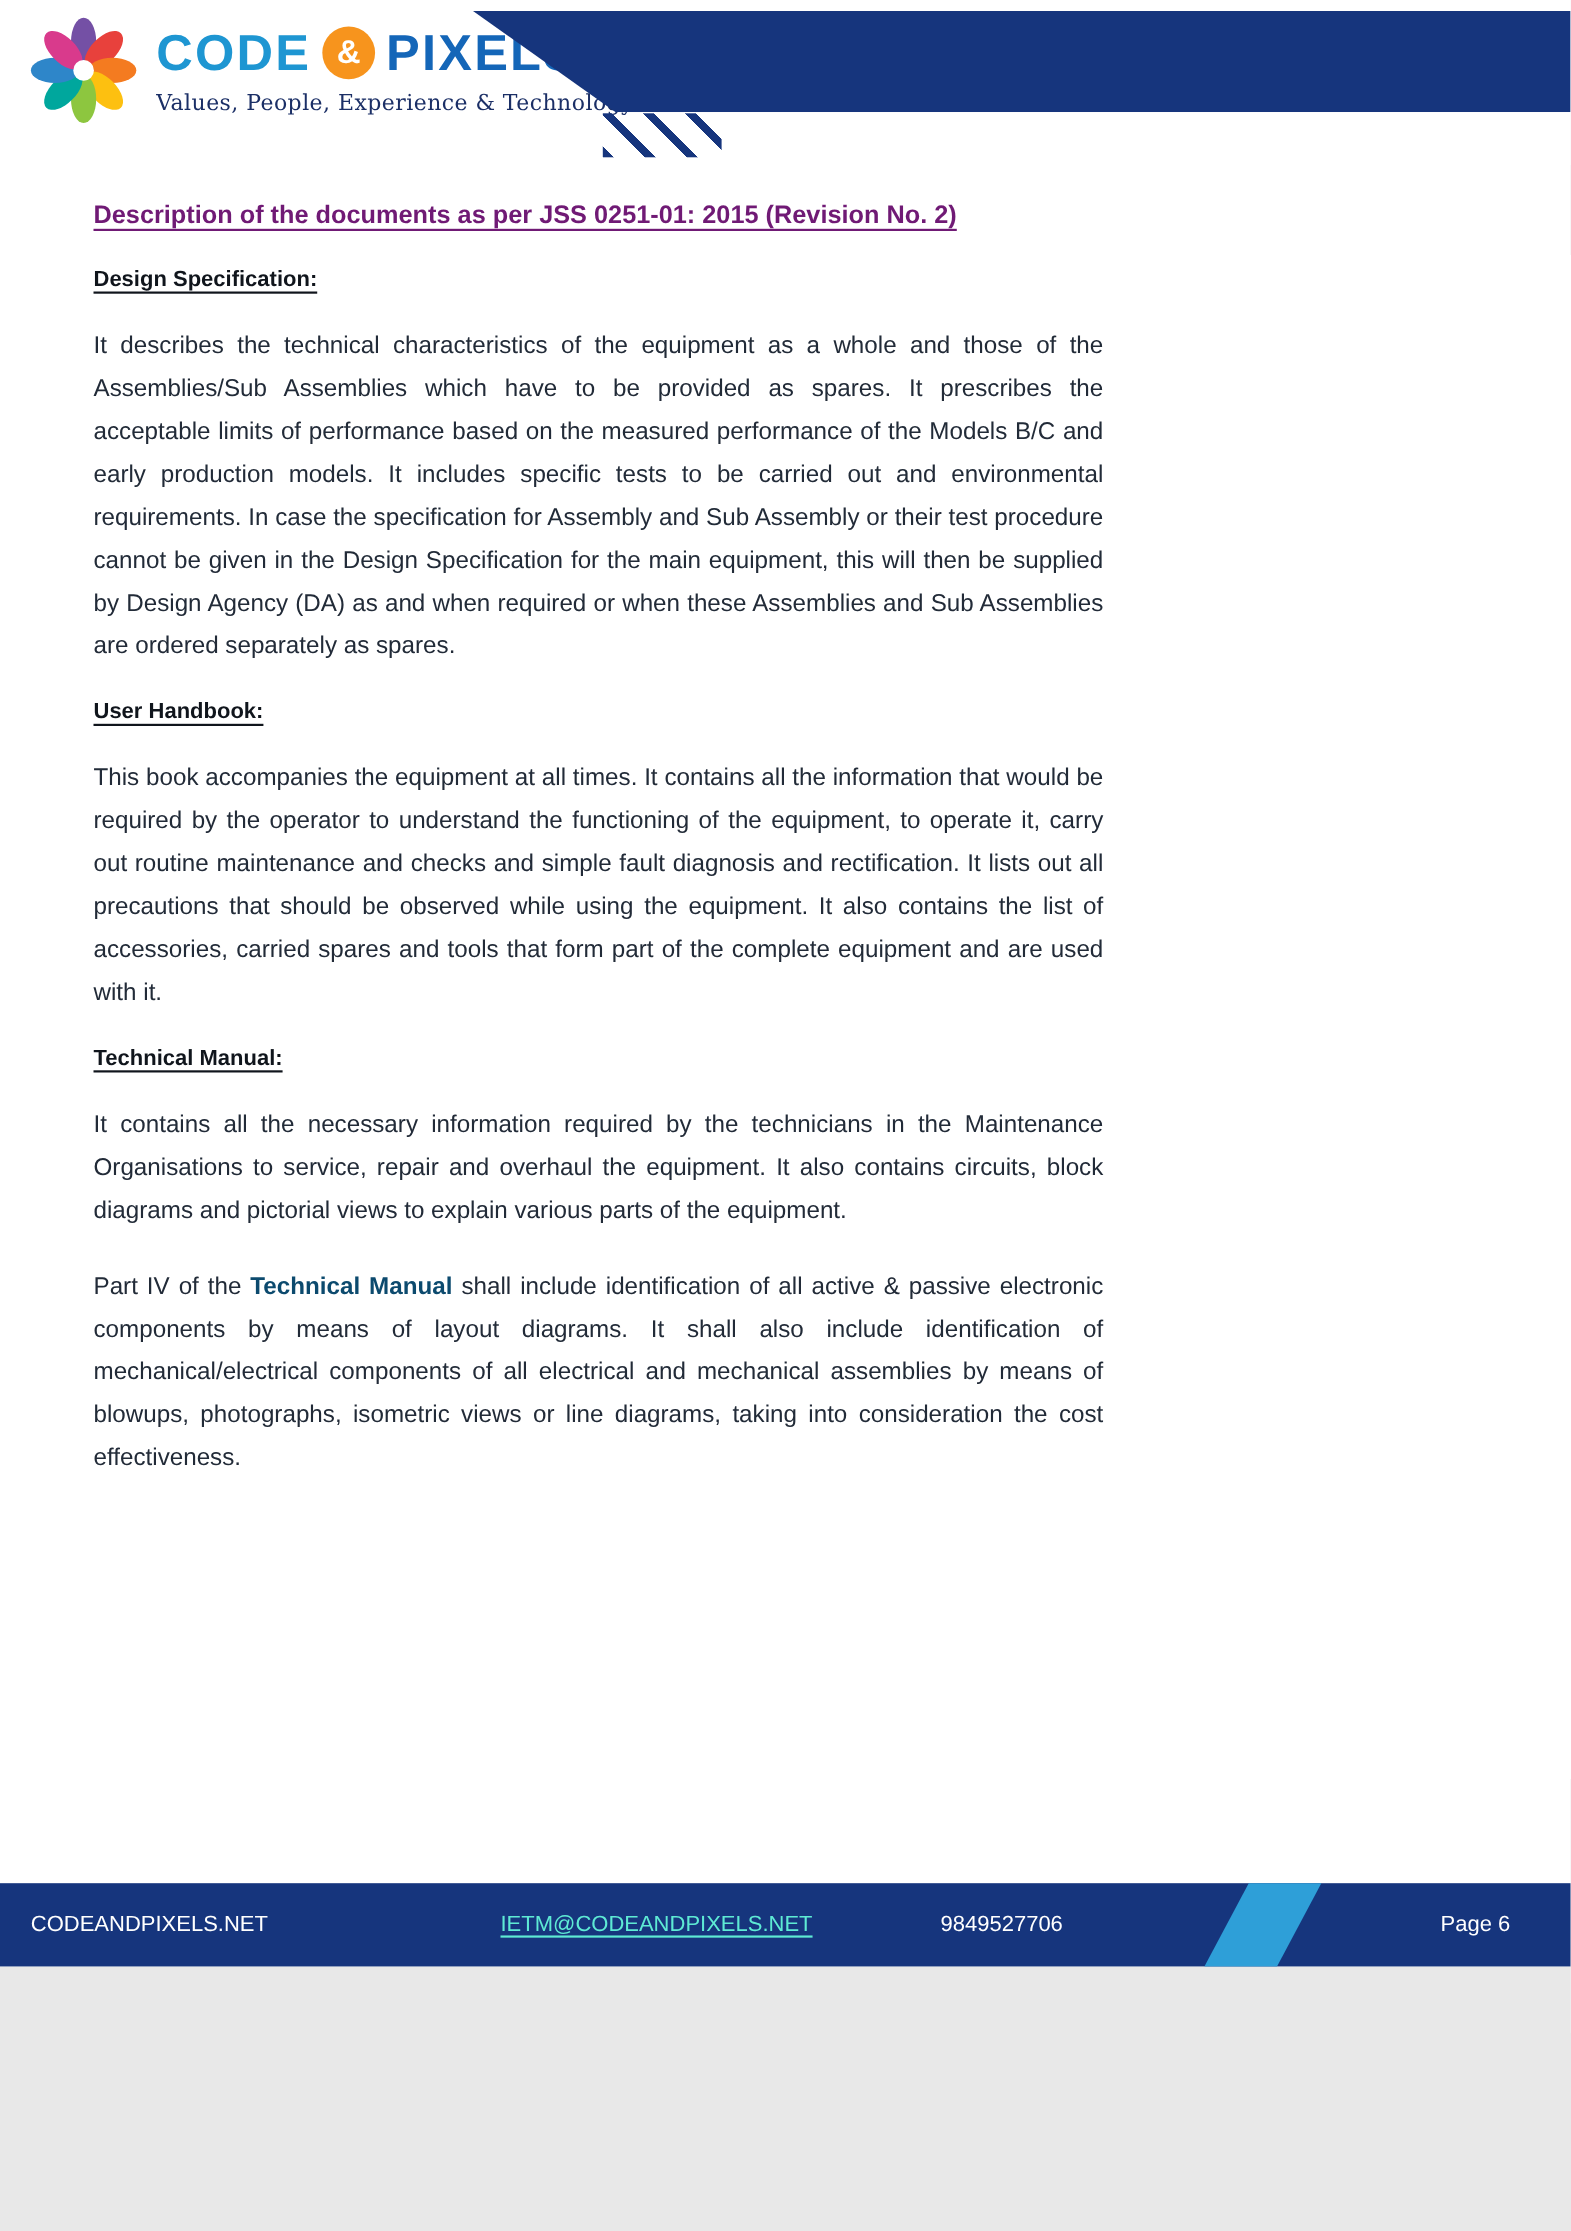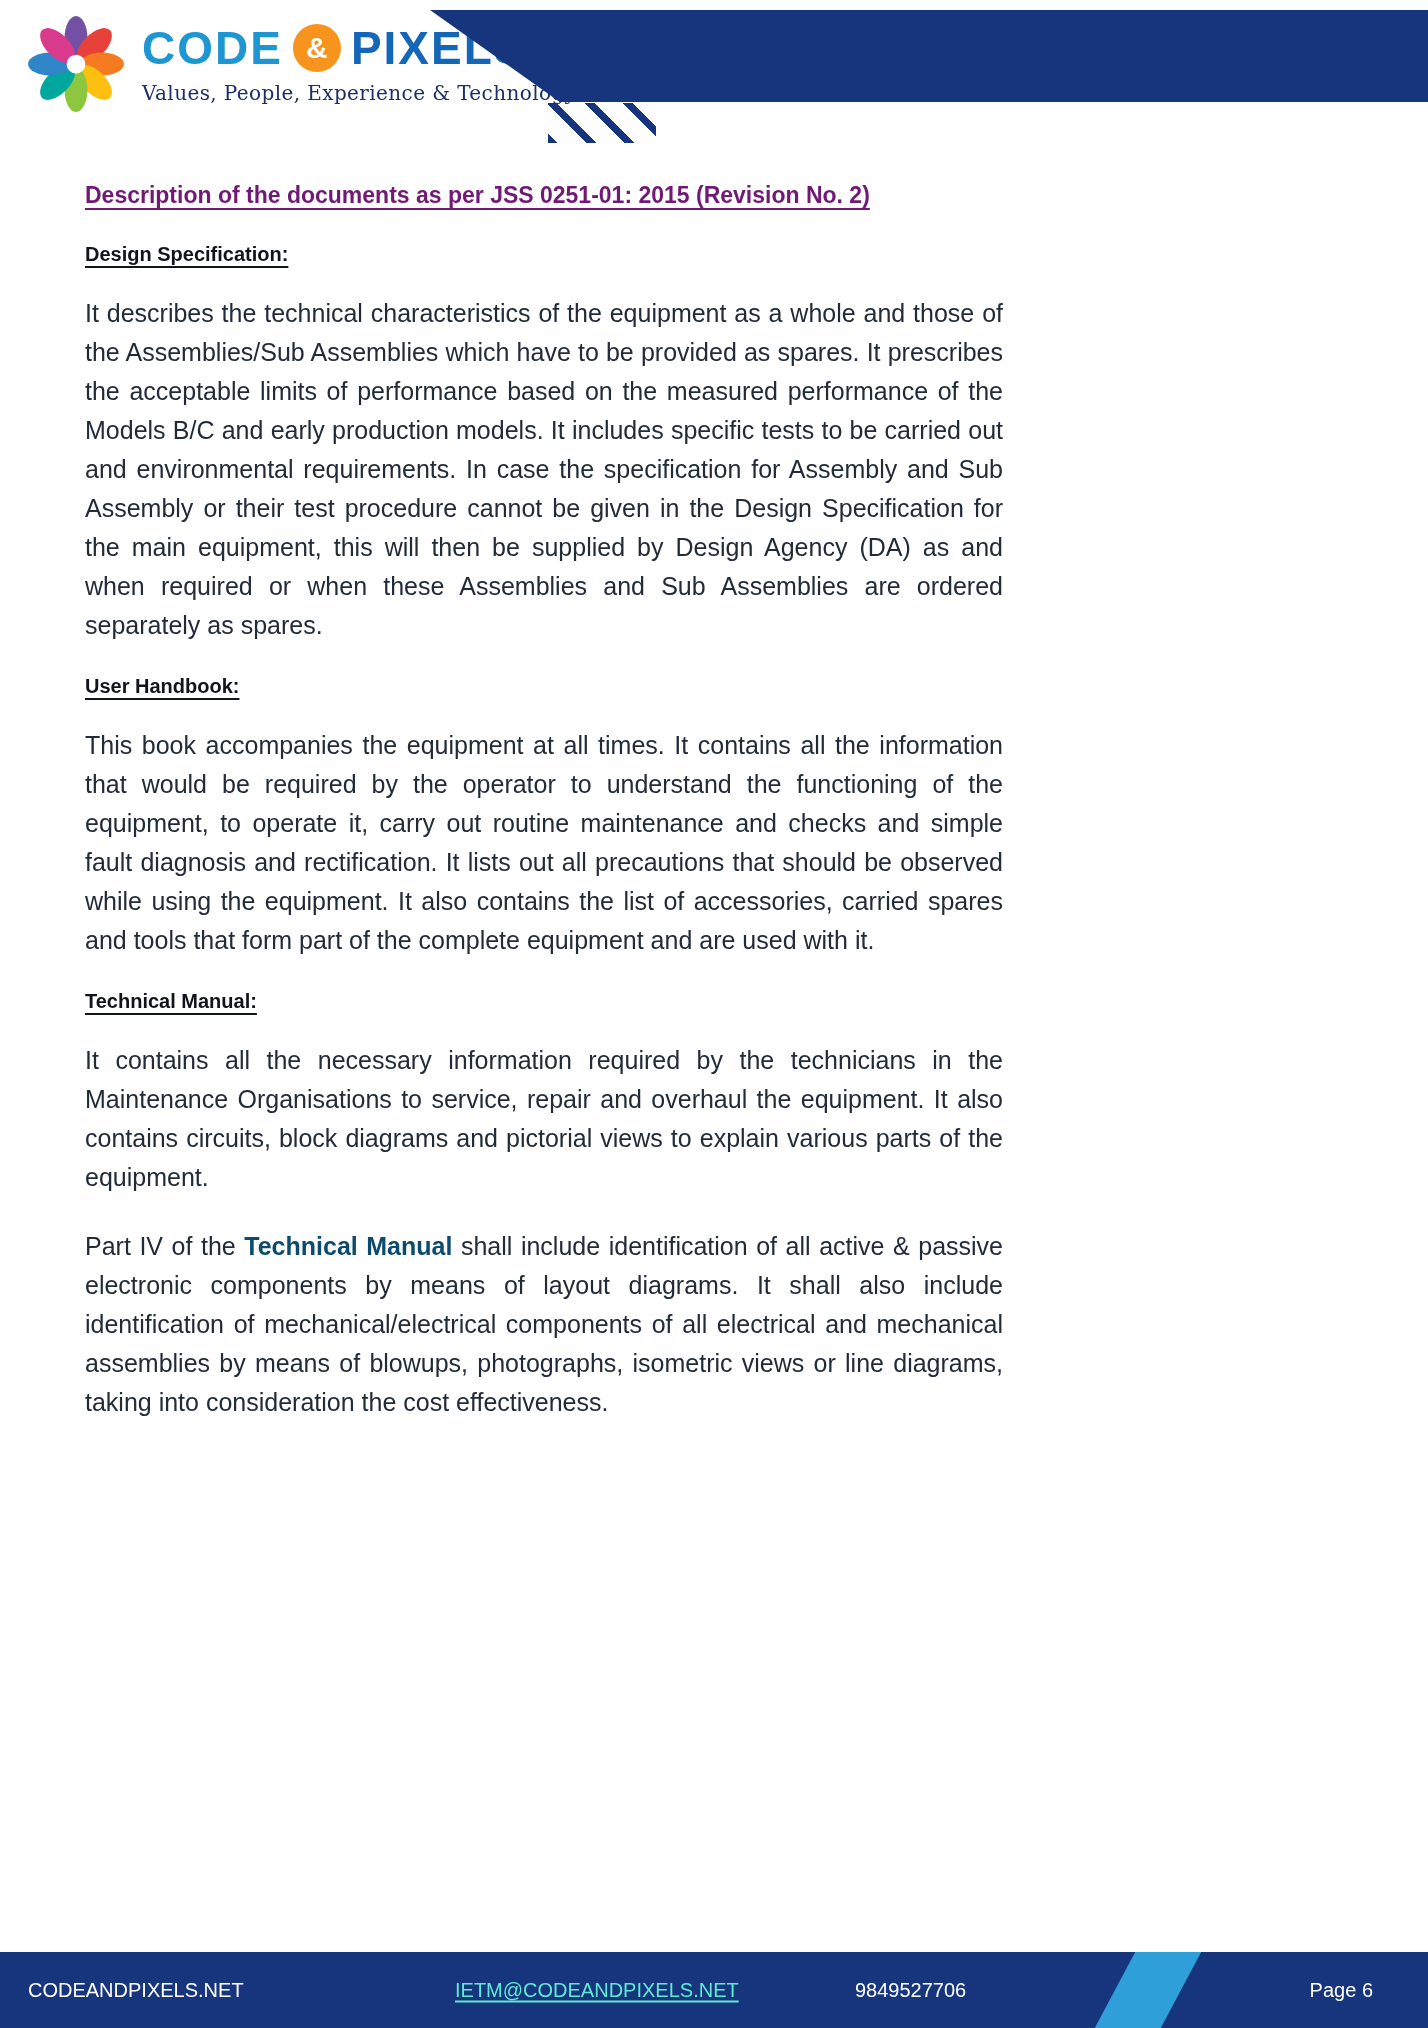--- a/index.html
+++ b/index.html
@@ -1,18 +1,18 @@
 <!DOCTYPE html>
 <html><head>
 <meta charset="utf-8">
 <style>
   html,body { margin:0; padding:0; background:#e8e8e8; }
   .page {
     position:relative;
-    width:1428px; height:2028px;
+    width:1428px; height:1788px;
     background:#ffffff;
     font-family:"Liberation Sans", sans-serif;
     overflow:hidden;
     margin:0 auto;
   }
 
   
   .header { position:relative; height:150px; background:#ffffff; }
   .logo-wrap { position:absolute; left:26px; top:14px; display:flex; align-items:center; gap:16px; }
   .pinwheel { width:100px; height:100px; flex:0 0 auto; }
@@ -50,21 +50,21 @@
     font-size:23px; font-weight:bold; color:#701a75;
     text-decoration:underline; text-decoration-thickness:2px; text-underline-offset:5px;
     margin:0 0 34px 0;
   }
   .section-heading {
     font-size:20px; font-weight:bold; color:#10151c;
     text-decoration:underline; text-decoration-thickness:2px; text-underline-offset:5px;
     margin:0 0 28px 0;
   }
   .body-text {
-    font-size:25px; line-height:39px; text-align:justify;
+    font-size:22px; line-height:39px; text-align:justify;
     color:#222b38; margin:0 0 30px 0;
   }
   .inline-bold { font-weight:bold; color:#0c4a6e; }
 
   
   .footer {
     position:absolute; left:0; bottom:0;
     width:1428px; height:76px;
     background:#16357d; color:#ffffff; font-size:20px;
   }

